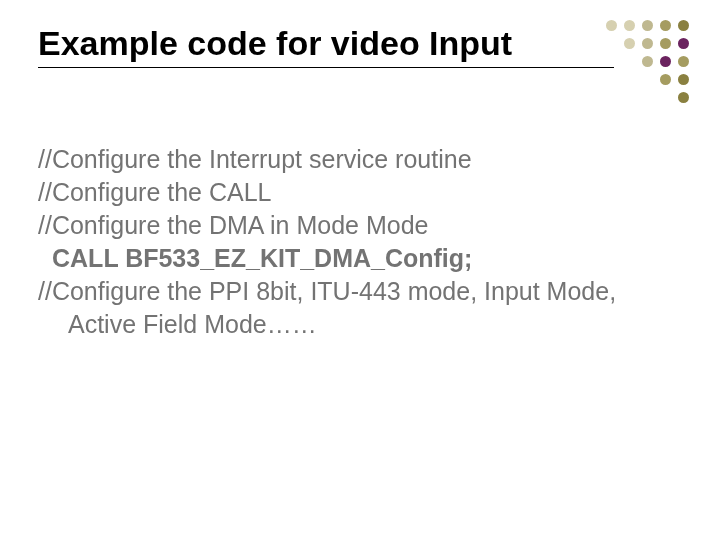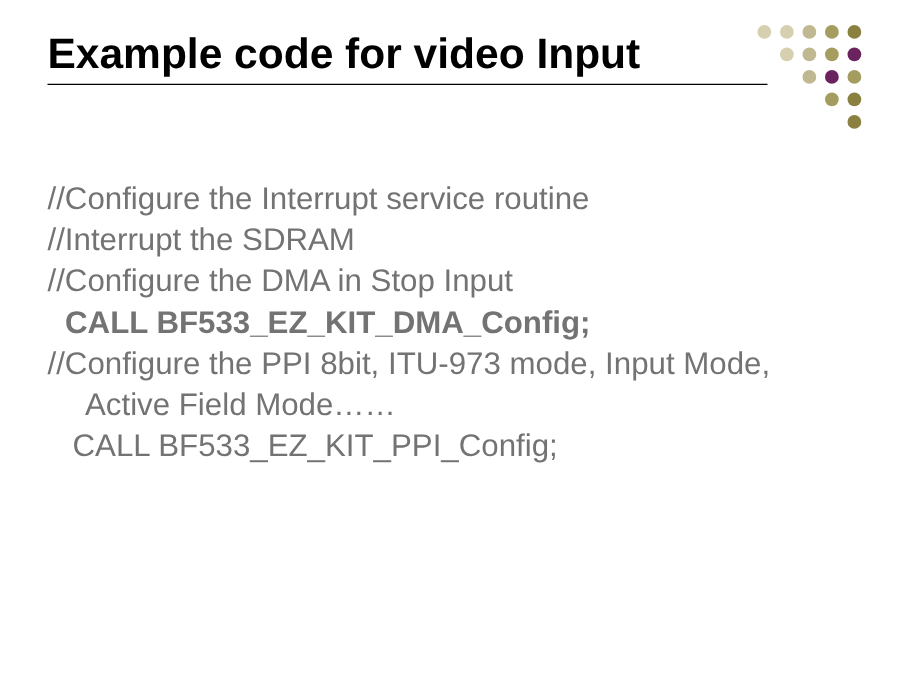--- a/index.html
+++ b/index.html
@@ -88,21 +88,20 @@
       <span class="dot" style="left: 72px; top: 72px; background: rgb(138, 128, 64);"></span>
     </div>
 
   <div class="title-block">
     <h1 class="title">Example code for video Input</h1>
     <hr class="title-rule">
   </div>
 
   <div class="body">
     <div class="line">//Configure the Interrupt service routine</div>
-    <div class="line">//Interrupt the SDRAM</div>
-    <div class="line">//Configure the DMA in Stop Input</div>
+    <div class="line">//Configure the CALL</div>
+    <div class="line">//Configure the DMA in Mode Mode</div>
     <div class="indent05">CALL BF533_EZ_KIT_DMA_Config;</div>
-    <div class="line">//Configure the PPI 8bit, ITU-973 mode, Input Mode,</div>
+    <div class="line">//Configure the PPI 8bit, ITU-443 mode, Input Mode,</div>
     <div class="indent1">Active Field Mode……</div>
-    <div class="indent07">CALL BF533_EZ_KIT_PPI_Config;</div>
   </div>
 
 </div>
 
 </body></html>

